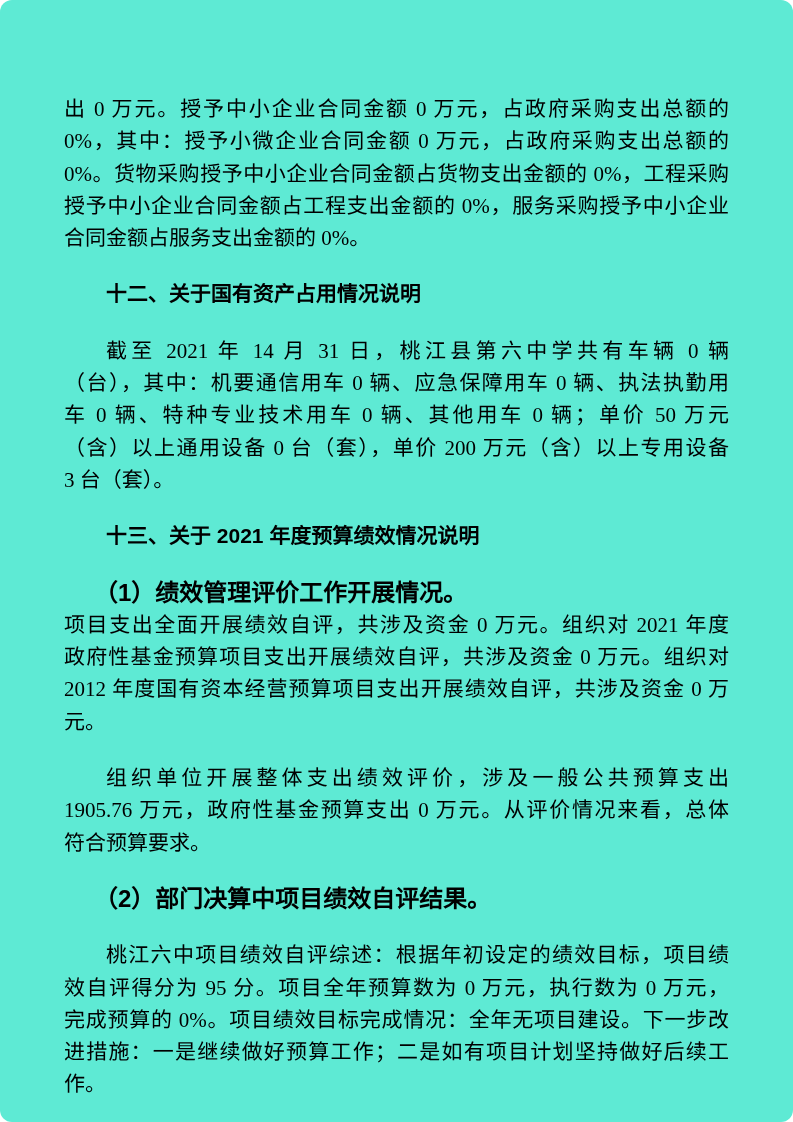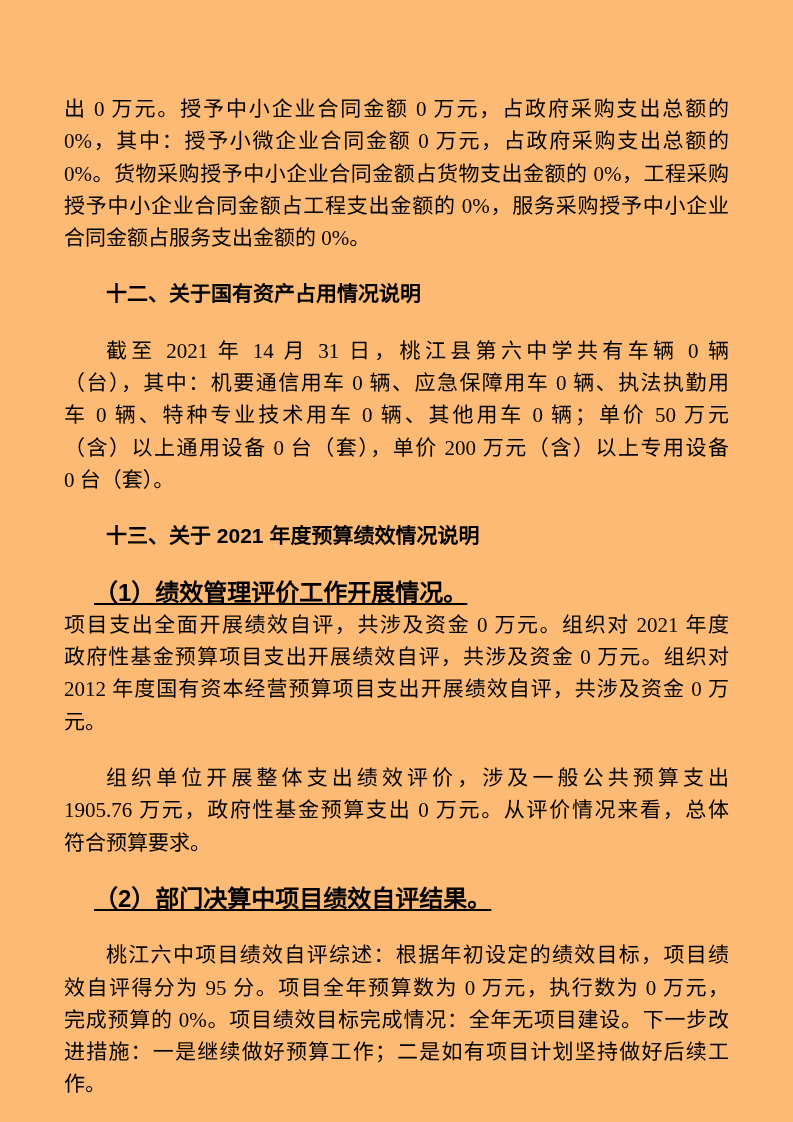--- a/index.html
+++ b/index.html
@@ -4,22 +4,23 @@
 <style>
   html, body {
     margin: 0;
     padding: 0;
     background: #ffffff;
   }
   .page {
     position: relative;
     width: 793px;
     height: 1122px;
-    background: #fdba74;
+    background: #5eead4;
     overflow: hidden;
+    border-radius: 12px;
   }
   .content {
     position: absolute;
     left: 64px;
     top: 93px;
     width: 665px;
     color: #000000;
     font-family: "Liberation Serif", "DejaVu Serif", serif;
     font-size: 21px;
     line-height: 32.3px;
@@ -40,21 +41,20 @@
     font-family: "Liberation Sans", "DejaVu Sans", sans-serif;
     font-weight: 700;
   }
   .sub-heading .line {
     font-family: "Liberation Sans", "DejaVu Sans", sans-serif;
     font-weight: 700;
     font-size: 24px;
   }
   .sub-heading .line.indent {
     text-indent: 30px;
-    text-decoration: underline;
   }
 </style>
 </head>
 <body>
 
 <div class="page">
   <div class="content" id="doc-content">
       <div class="block paragraph">
         <div class="line">出 0 万元。授予中小企业合同金额 0 万元，占政府采购支出总额的</div>
         <div class="line">0%，其中：授予小微企业合同金额 0 万元，占政府采购支出总额的</div>
@@ -63,21 +63,21 @@
         <div class="line last">合同金额占服务支出金额的 0%。</div>
       </div>
       <div class="block section-heading">
         <div class="line last indent">十二、关于国有资产占用情况说明</div>
       </div>
       <div class="block paragraph">
         <div class="line indent">截至 2021 年 14 月 31 日，桃江县第六中学共有车辆 0 辆</div>
         <div class="line">（台），其中：机要通信用车 0 辆、应急保障用车 0 辆、执法执勤用</div>
         <div class="line">车 0 辆、特种专业技术用车 0 辆、其他用车 0 辆；单价 50 万元</div>
         <div class="line">（含）以上通用设备 0 台（套），单价 200 万元（含）以上专用设备</div>
-        <div class="line last">0 台（套）。</div>
+        <div class="line last">3 台（套）。</div>
       </div>
       <div class="block section-heading">
         <div class="line last indent">十三、关于 2021 年度预算绩效情况说明</div>
       </div>
       <div class="block sub-heading">
         <div class="line last indent">（1）绩效管理评价工作开展情况。</div>
       </div>
       <div class="block paragraph">
         <div class="line">项目支出全面开展绩效自评，共涉及资金 0 万元。组织对 2021 年度</div>
         <div class="line">政府性基金预算项目支出开展绩效自评，共涉及资金 0 万元。组织对</div>

